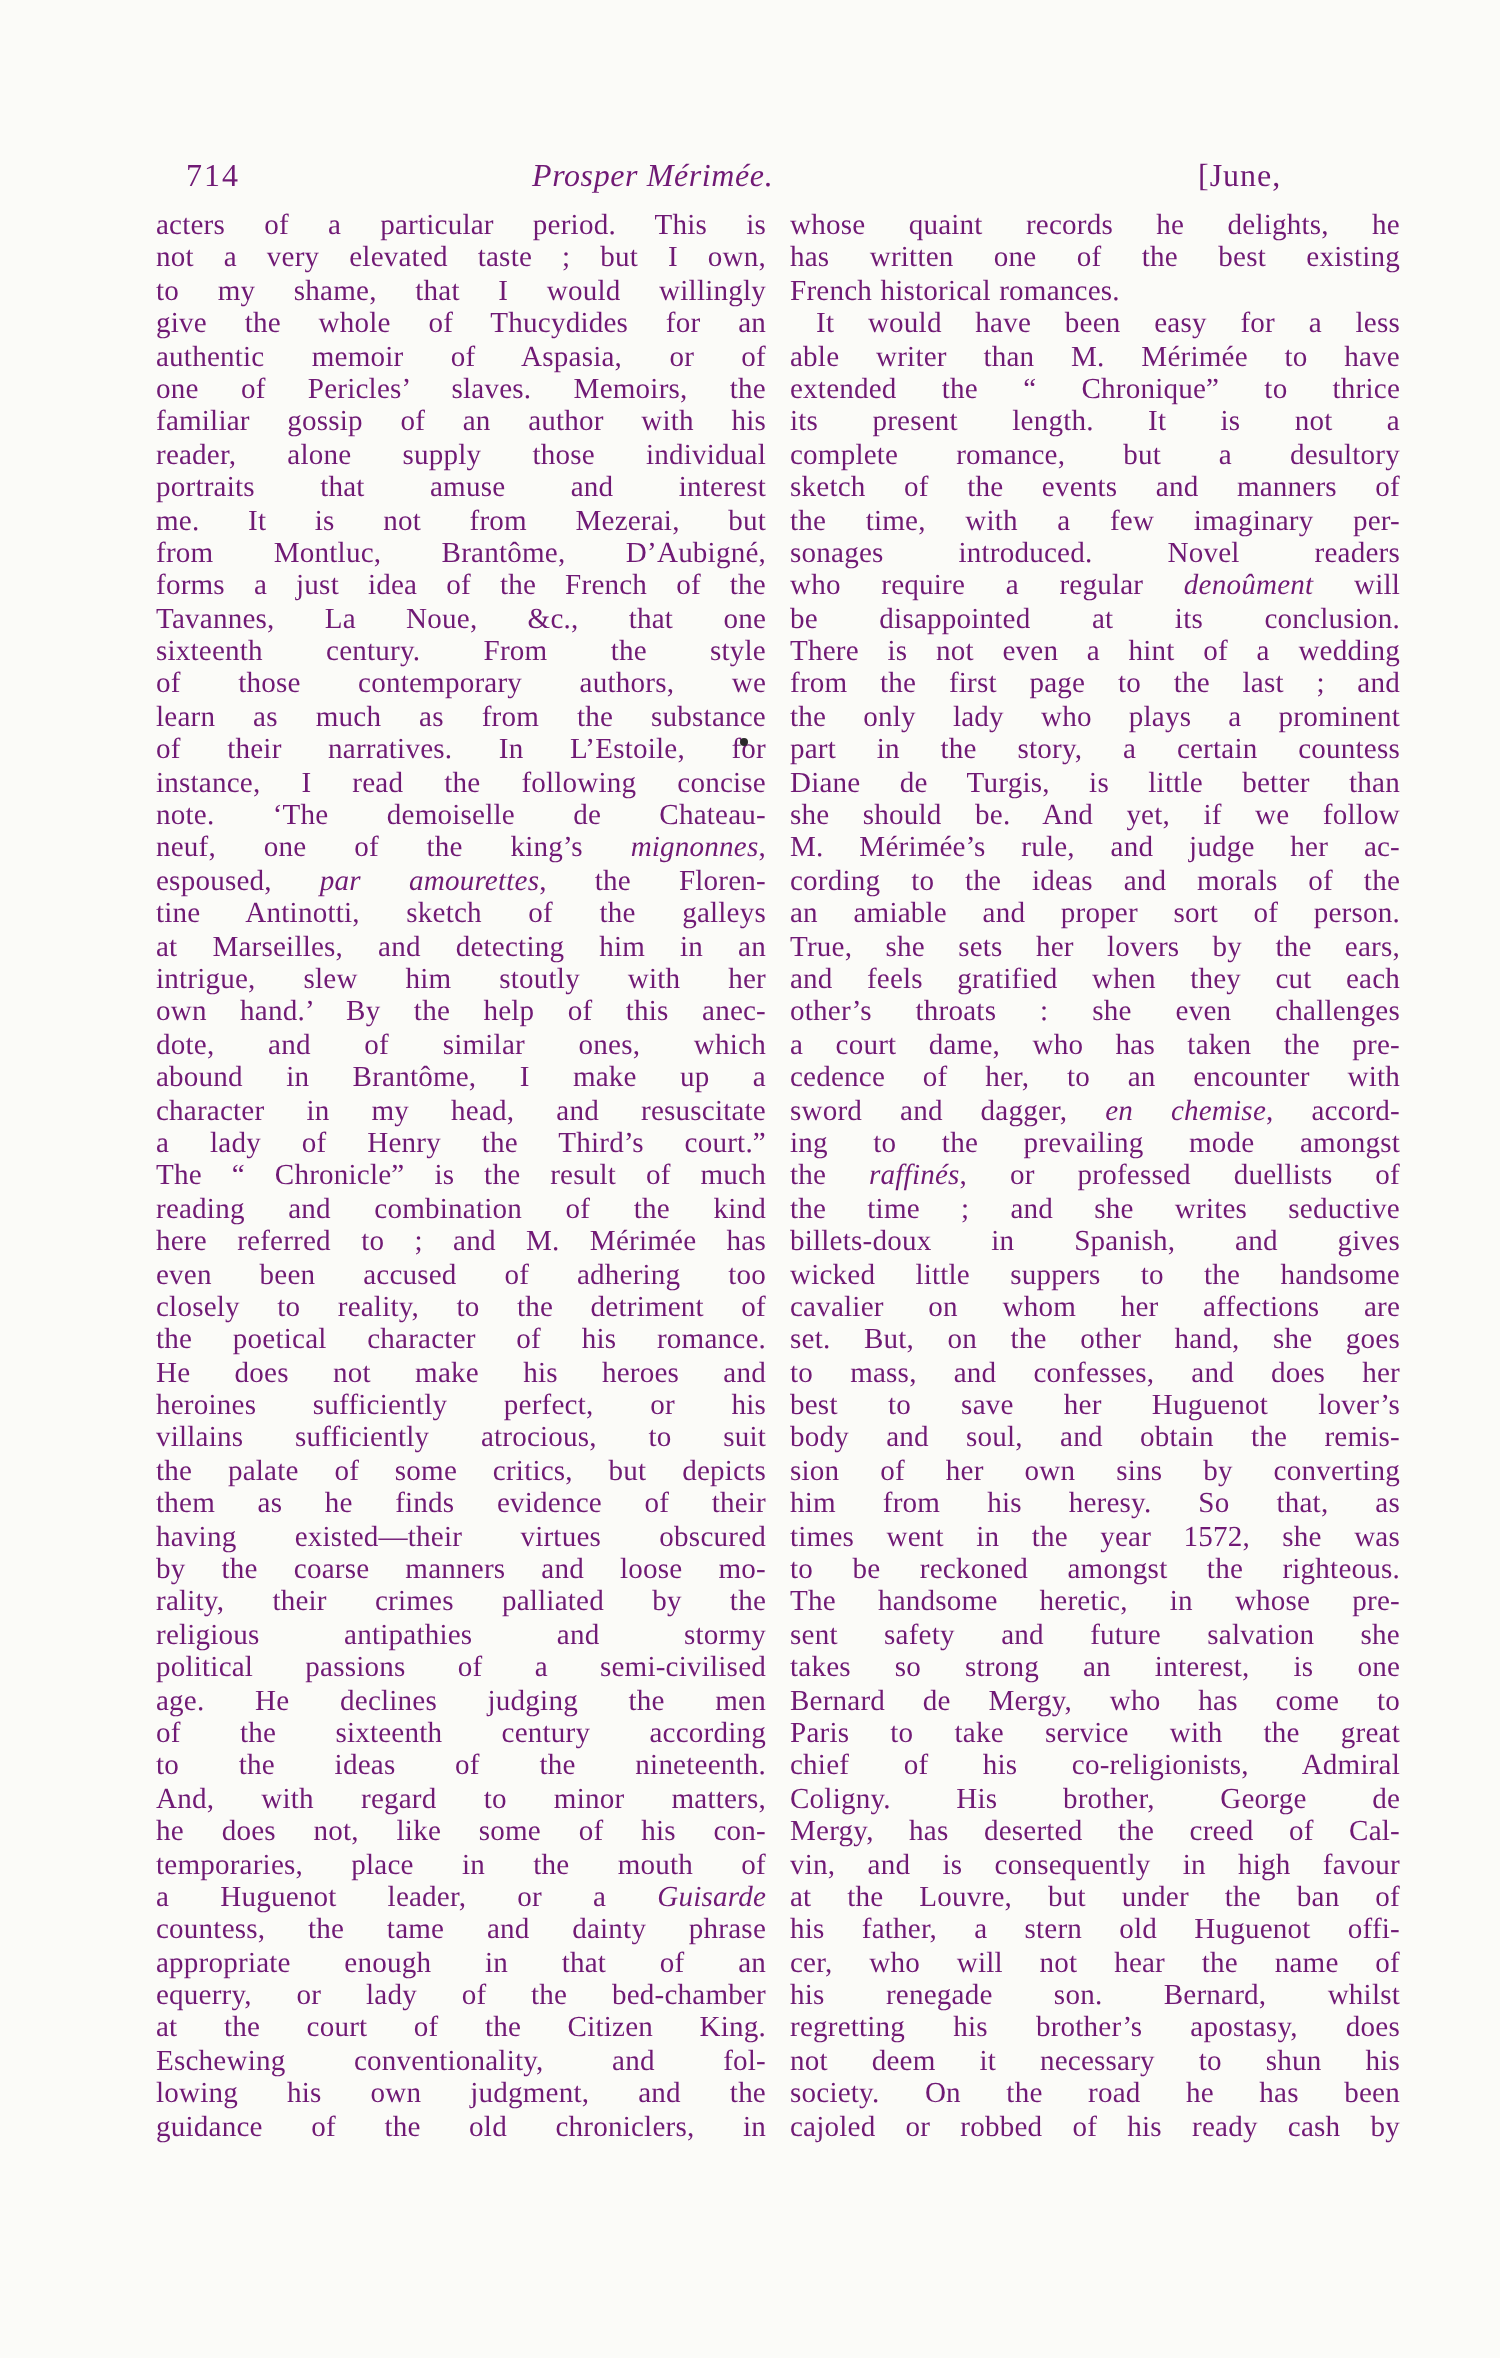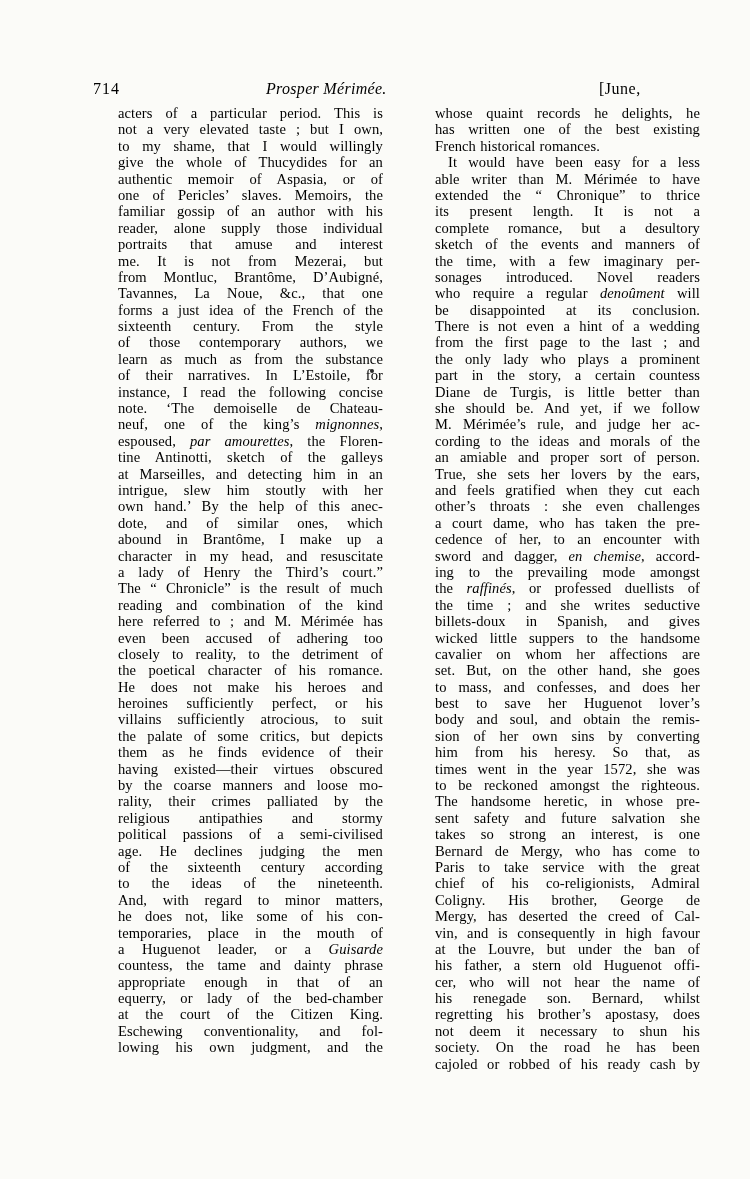--- a/index.html
+++ b/index.html
@@ -3,37 +3,37 @@
 <meta charset="utf-8">
 <style>
   html, body { margin: 0; padding: 0; }
   body { background: #e9e9e6; }
   .page {
     position: relative;
     width: 750px;
     height: 1179px;
     margin: 0 auto;
     background: #fbfbf8;
-    color: #000000;
+    color: #701a75;
     font-family: "Liberation Serif", "DejaVu Serif", serif;
     overflow: hidden;
   }
   .running-head { position: absolute; top: 80px; left: 0; width: 750px; height: 22px; font-size: 16px; }
   .page-number { position: absolute; left: 93px; top: 0; letter-spacing: 1px; }
   .running-title { position: absolute; left: 266px; top: 0; font-style: italic; letter-spacing: 0.3px; }
   .issue-label { position: absolute; left: 599px; top: 0; letter-spacing: 0.5px; }
   .columns {
     position: absolute;
     top: 105px;
     left: 78px;
     width: 622px;
     display: flex;
     gap: 12px;
   }
-  .col { width: 305px; margin-left: 40px; }
+  .col { width: 305px; }
   .line {
     height: 16.4px;
     line-height: 16.4px;
     font-size: 14.55px;
     text-align: justify;
     text-align-last: justify;
     overflow: hidden;
     white-space: nowrap;
     letter-spacing: 0.1px;
     word-spacing: 0.5px;
@@ -69,22 +69,22 @@
         <div class="line">not a very elevated taste ; but I own,</div>
         <div class="line">to my shame, that I would willingly</div>
         <div class="line">give the whole of Thucydides for an</div>
         <div class="line">authentic memoir of Aspasia, or of</div>
         <div class="line">one of Pericles’ slaves.  Memoirs, the</div>
         <div class="line">familiar gossip of an author with his</div>
         <div class="line">reader, alone supply those individual</div>
         <div class="line">portraits that amuse and interest</div>
         <div class="line">me.  It is not from Mezerai, but</div>
         <div class="line">from Montluc, Brantôme, D’Aubigné,</div>
+        <div class="line">forms a just idea of the French of the</div>
         <div class="line">Tavannes, La Noue, &amp;c., that one</div>
-        <div class="line">forms a just idea of the French of the</div>
         <div class="line">sixteenth century.  From the style</div>
         <div class="line">of those contemporary authors, we</div>
         <div class="line">learn as much as from the substance</div>
         <div class="line">of their narratives.  In L’Estoile, for</div>
         <div class="line">instance, I read the following concise</div>
         <div class="line">note.  ‘The demoiselle de Chateau-</div>
         <div class="line">neuf, one of the king’s <i>mignonnes</i>,</div>
         <div class="line">espoused, <i>par amourettes</i>, the Floren-</div>
         <div class="line">tine Antinotti, sketch of the galleys</div>
         <div class="line">at Marseilles, and detecting him in an</div>
@@ -116,20 +116,21 @@
         <div class="line">And, with regard to minor matters,</div>
         <div class="line">he does not, like some of his con-</div>
         <div class="line">temporaries, place in the mouth of</div>
         <div class="line">a Huguenot leader, or a <i>Guisarde</i></div>
         <div class="line">countess, the tame and dainty phrase</div>
         <div class="line">appropriate enough in that of an</div>
         <div class="line">equerry, or lady of the bed-chamber</div>
         <div class="line">at the court of the Citizen King.</div>
         <div class="line">Eschewing conventionality, and fol-</div>
         <div class="line">lowing his own judgment, and the</div>
+        <div class="line">guidance of the old chroniclers, in</div>
       </div>
     <div class="col" id="col-right">
         <div class="line">whose quaint records he delights, he</div>
         <div class="line">has written one of the best existing</div>
         <div class="line flush">French historical romances.</div>
         <div class="line indent">It would have been easy for a less</div>
         <div class="line">able writer than M. Mérimée to have</div>
         <div class="line">extended the “ Chronique” to thrice</div>
         <div class="line">its present length.  It is not a</div>
         <div class="line">complete romance, but a desultory</div>

